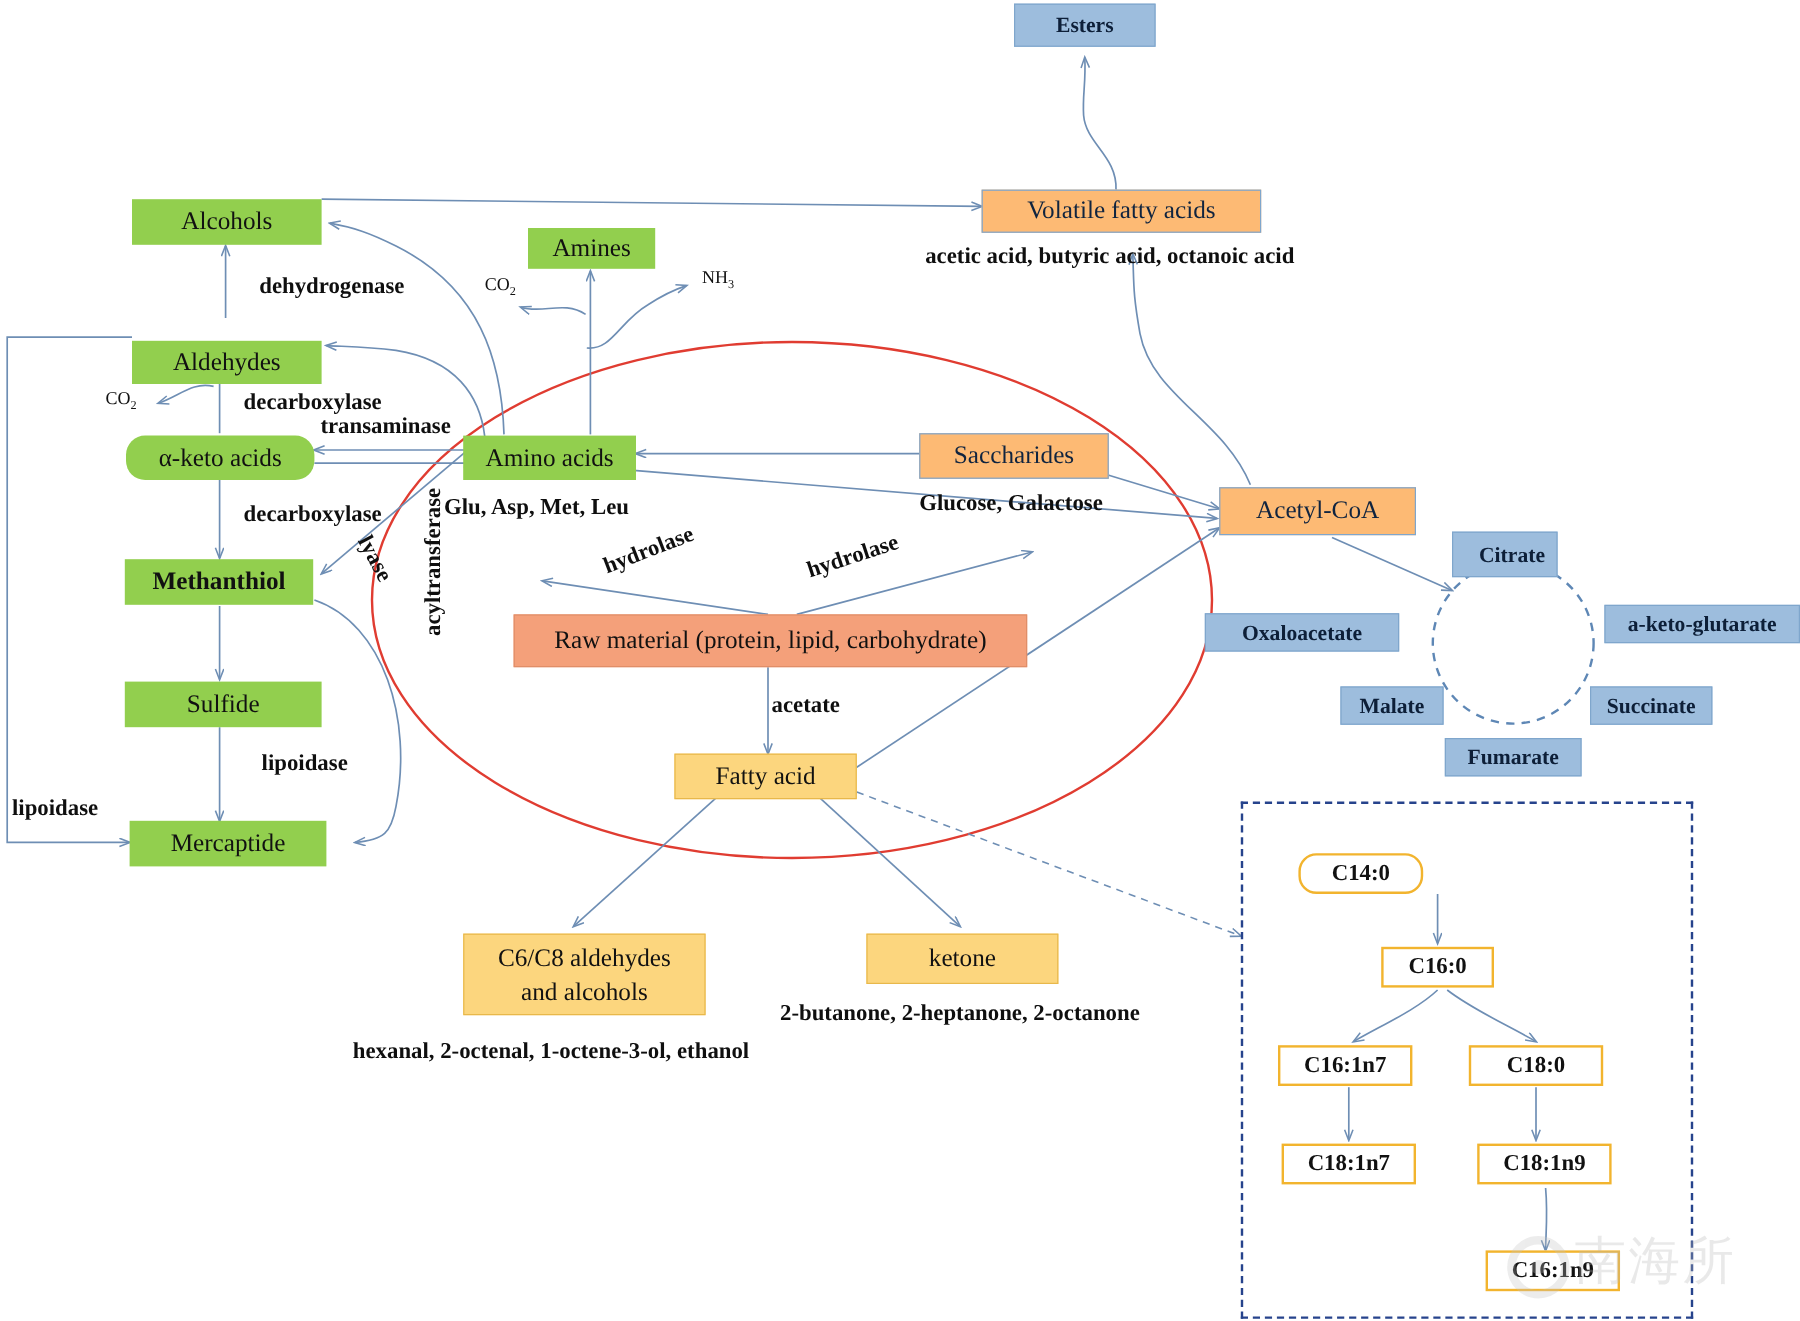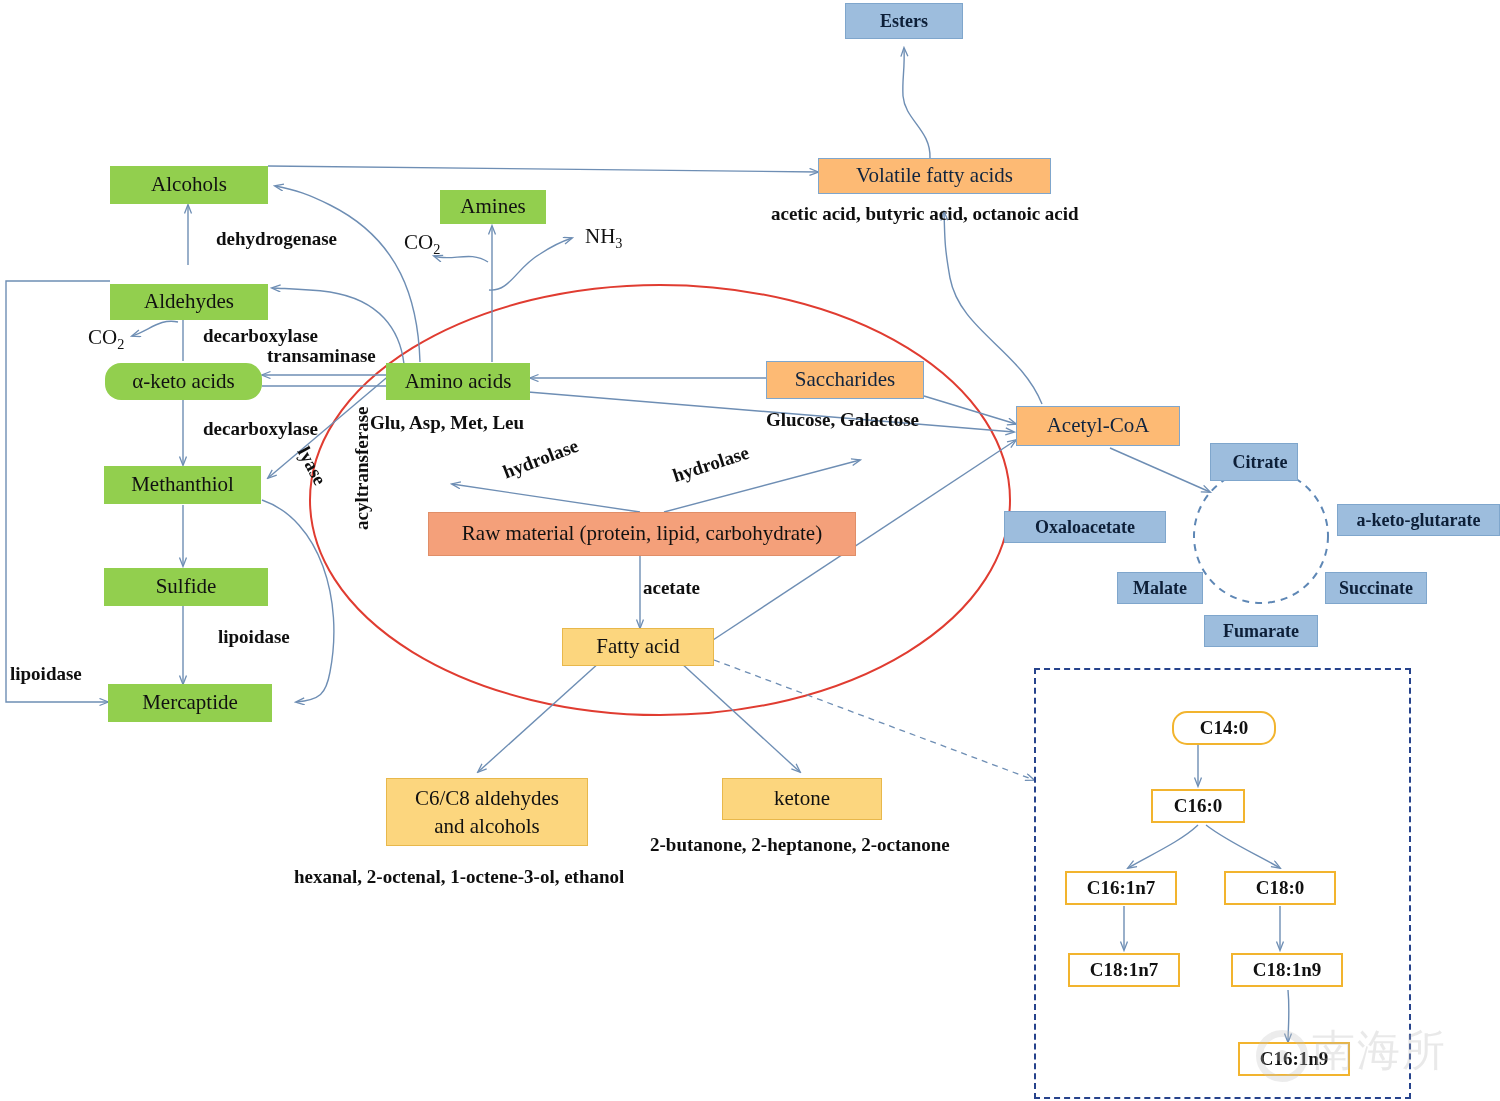--- a/index.html
+++ b/index.html
@@ -76,21 +76,21 @@
     font-weight:bold;
     font-size:19px;
     color:#0f0f0f;
     white-space:nowrap;
   }
   
   .chem {
     position:absolute;
     font-family:"Liberation Serif", serif;
     font-weight:400;
-    font-size:21px;
+    font-size:15px;
     color:#111111;
     white-space:nowrap;
   }
   .chem sub { font-size:0.68em; }
 
   .rot90 { transform-origin:left top; }
 
   
   .dash-frame {
     position:absolute;
@@ -235,21 +235,21 @@
   </div>
 
   <div class="node n-green" style="left:110px; top:284px; width:158px; height:36px;">
     <span>Aldehydes</span>
   </div>
 
   <div class="node n-green" style="left:105px; top:363px; width:157px; height:37px;border-radius:16px;">
     <span>α-keto acids</span>
   </div>
 
-  <div class="node n-green" style="left:104px; top:466px; width:157px; height:38px;">
+  <div class="node n-green" style="left:104px; top:466px; width:157px; height:38px;font-weight:bold;">
     <span>Methanthiol</span>
   </div>
 
   <div class="node n-green" style="left:104px; top:568px; width:164px; height:38px;">
     <span>Sulfide</span>
   </div>
 
   <div class="node n-green" style="left:108px; top:684px; width:164px; height:38px;">
     <span>Mercaptide</span>
   </div>
@@ -310,21 +310,21 @@
   <div class="node n-blue-bold" style="left:1325px; top:572px; width:102px; height:32px;">
     <span>Succinate</span>
   </div>
 
   <div class="node n-blue-bold" style="left:1204px; top:615px; width:114px; height:32px;">
     <span>Fumarate</span>
   </div>
 
   <div class="dash-frame" style="left:1034px; top:668px; width:377px; height:431px;"></div>
 
-  <div class="node n-fa" style="left:1172px; top:711px; width:104px; height:34px;border-radius:15px;">
+  <div class="node n-fa" style="left:1082px; top:711px; width:104px; height:34px;border-radius:15px;">
     <span>C14:0</span>
   </div>
 
   <div class="node n-fa" style="left:1151px; top:789px; width:94px; height:34px;">
     <span>C16:0</span>
   </div>
 
   <div class="node n-fa" style="left:1065px; top:871px; width:112px; height:34px;">
     <span>C16:1n7</span>
   </div>

